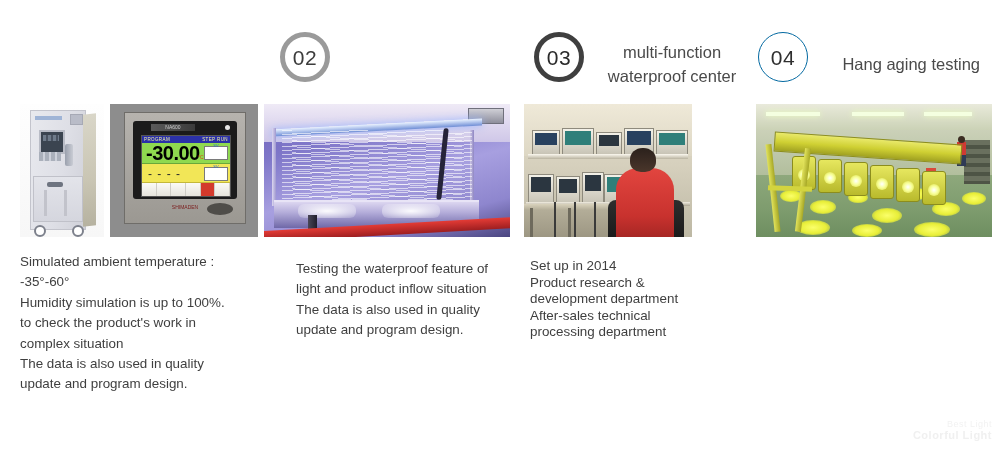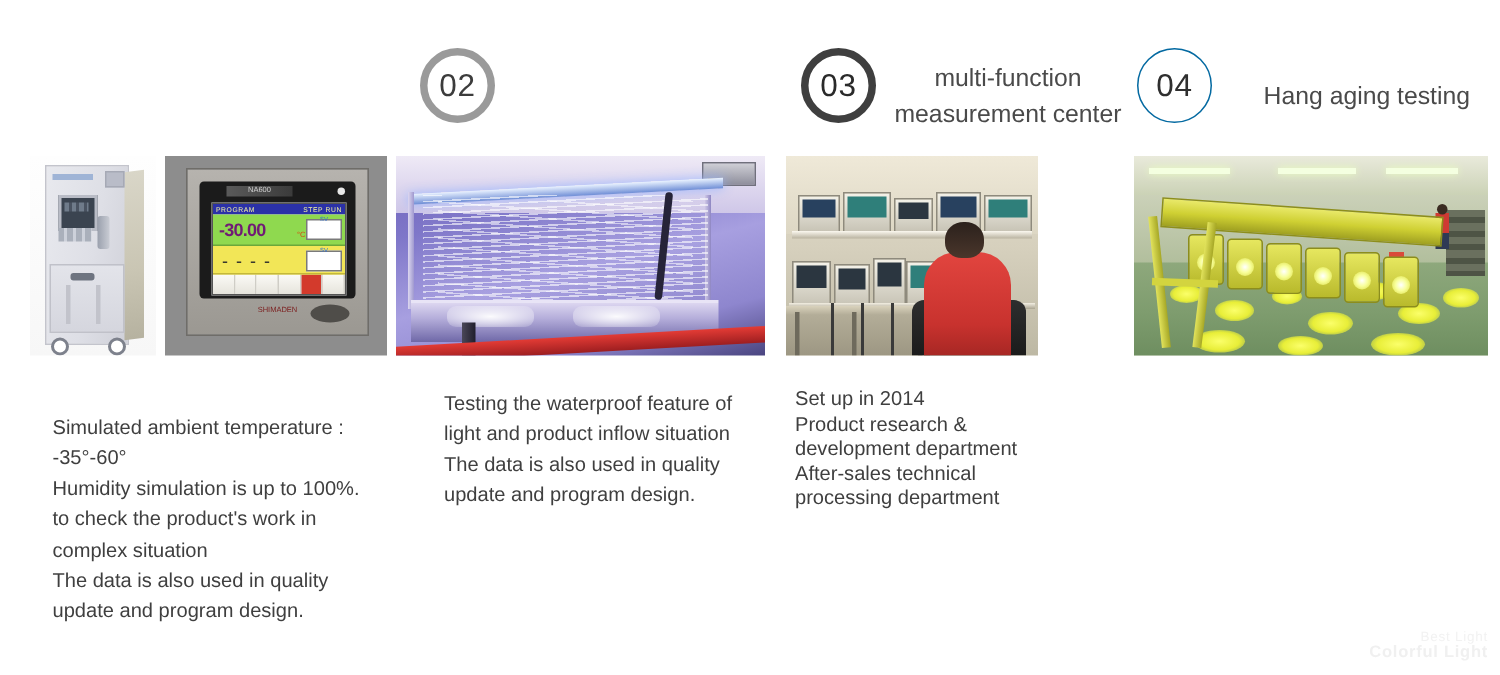--- a/index.html
+++ b/index.html
@@ -198,21 +198,21 @@
   }
   .scr-topbar span {
     color:#f4f4a0; font-size:4.5px; padding:0 2px; letter-spacing:0.4px;
   }
   .scr-green {
     position:relative; height:20px; background:#8fd94f;
     border-bottom:1px solid #6aa83a;
   }
   .scr-value {
     position:absolute; left:4px; top:1px;
-    color:#701a75; font-size:12px; font-weight:bold;
+    color:#000000; font-size:20px; font-weight:bold;
     font-family:"Liberation Sans", sans-serif; letter-spacing:-0.5px;
     line-height:18px;
   }
   .scr-unit {
     position:absolute; left:56px; top:11px; color:#d9480f; font-size:5px;
   }
   .scr-setbox {
     position:absolute; right:2px; top:3px; width:22px; height:12px;
     background:#fff; border:1px solid #7a7a7a;
   }
@@ -429,21 +429,21 @@
     background:#d94a3a;
   }
 
   
   .caption {
     position: absolute;
     font-size: 13.4px;
     color: #3f3f3f;
     white-space: pre-line;
   }
-  #panel-1 .caption { left: 20px; right: 8px; top: 275px; line-height: 1.52; margin-left: 15px; }
+  #panel-1 .caption { left: 20px; right: 8px; top: 252px; line-height: 1.52; }
   #panel-2 .caption { left: 10px; right: 8px; top: 259px; line-height: 1.52; margin-left: 24px; }
   #panel-3 .caption { left: 10px; right: 6px; top: 258px; line-height: 1.24; }
   #panel-4 .caption { left: 10px; right: 6px; top: 259px; line-height: 1.46; }
 
   
   #watermark {
     position:absolute; right:8px; bottom:8px;
     text-align:right; line-height:1.15; color:#f2f2f2;
     font-size:9px; letter-spacing:0.5px;
     user-select:none;
@@ -553,21 +553,21 @@
 The data is also used in quality
 update and program design.</div>
   </div>
 
   <div class="panel" id="panel-3">
     <div class="panel-header">
       <div class="badge badge-ring-dark">
         <span>03</span>
       </div>
       <div class="panel-title">multi-function
-measurement center</div>
+waterproof center</div>
     </div>
 
     <div class="img-area" style="left:0;right:0;">
       <div class="photo" id="photo-3">
         <div class="lab-wall"></div>
 
         <div class="instr blue" style="left:8px;  top:26px; width:26px; height:23px;">
             <div class="scr"></div>
           </div>
         <div class="instr teal" style="left:38px; top:24px; width:30px; height:25px;">

